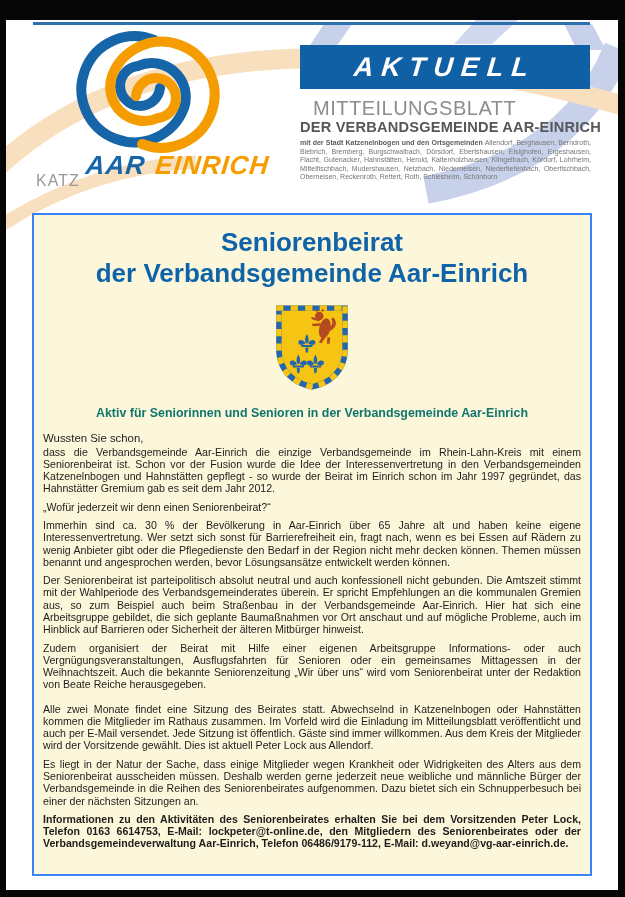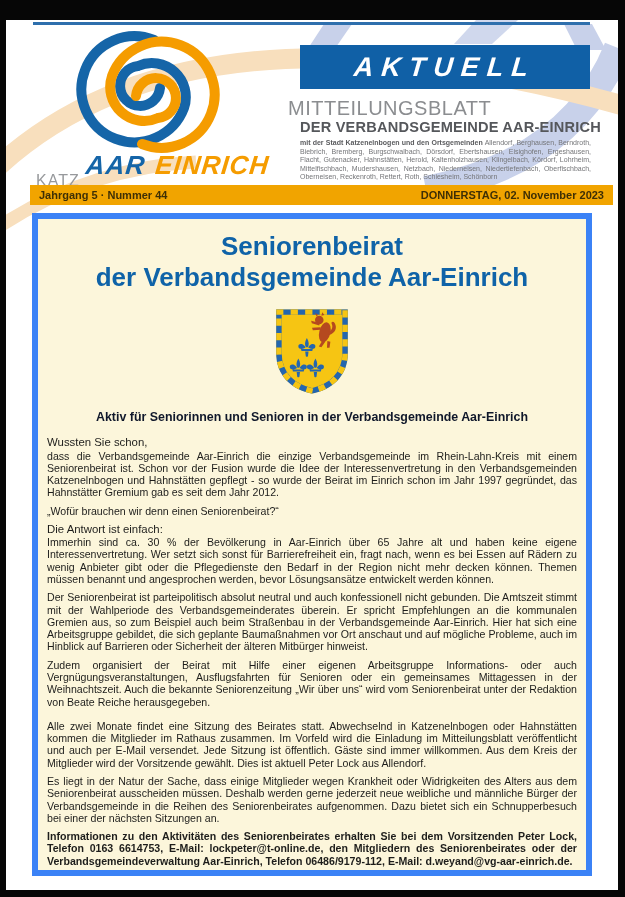--- a/index.html
+++ b/index.html
@@ -18,35 +18,35 @@
                transform:skewX(-6deg); }
   .logo-text .w1 { color:#1565a8; margin-right:10px; }
   .logo-text .w2 { color:#f59c00; }
   .katz { position:absolute; left:30px; top:152px; z-index:2; font-size:16px; letter-spacing:1px; color:#97999c; }
 
   .banner { position:absolute; left:294px; top:25px; width:290px; height:44px; background:#1060a6;
             z-index:2; display:flex; align-items:center; justify-content:center; }
   .banner span { color:#ffffff; font-size:27px; font-weight:bold; font-style:italic;
                  letter-spacing:8px; transform:skewX(-5deg); }
 
-  .masthead1 { position:absolute; left:282px; top:77px; z-index:2; font-size:20px; color:#8b8d90; letter-spacing:0.5px; }
+  .masthead1 { position:absolute; left:307px; top:77px; z-index:2; font-size:20px; color:#8b8d90; letter-spacing:0.5px; }
   .masthead2 { position:absolute; left:294px; top:99px; z-index:2; font-size:14.6px; font-weight:bold; color:#55575b; letter-spacing:0.2px; }
   .munis { position:absolute; left:294px; top:119px; width:291px; z-index:2;
            font-size:7px; line-height:1.22; text-align:justify; color:#747578; }
   .munis b { color:#5a5b5e; }
 
   .issuebar { position:absolute; left:24px; top:165px; width:583px; height:20px; background:#f1a400;
               z-index:2; display:flex; align-items:center; justify-content:space-between; padding:0 9px; }
   .issuebar span { font-size:11px; font-weight:bold; color:#3e2f05; }
 
   .article { position:absolute; left:26px; top:193px; width:560px; height:663px; z-index:2;
-             background:#fcf6db; border:6px solid #3b82f6; padding:8px 9px 6px 9px; overflow:hidden; }
+             background:#fcf6db; border:2px solid #3b82f6; padding:8px 9px 6px 9px; overflow:hidden; }
   .title { text-align:center; color:#0f63a8; font-weight:bold; font-size:26px; line-height:1.18; margin-top:4px; }
   .coat { display:block; margin:13px auto 6px auto; }
-  .sub { text-align:center; font-weight:bold; font-size:12.4px; color:#0f172a; margin-top:11px; }
+  .sub { text-align:center; font-weight:bold; font-size:12.4px; color:#0f766e; margin-top:11px; }
   .body-copy { margin-top:12px; }
   .sec { font-size:10.6px; line-height:1.16; text-align:justify; color:#1d1d1b; margin-top:6px; }
   .sec:first-child { margin-top:0; }
   .sec.tight { margin-top:12px; }
   .sec .h { font-weight:normal; font-size:11.4px; }
   .sec.bold .t { font-weight:bold; }
   .sec .h:empty { display:none; }
 </style>
 </head>
 <body>
@@ -76,24 +76,20 @@
     </div>
     <div class="katz">KATZ</div>
 
     <div class="banner">
       <span>AKTUELL</span>
     </div>
     <div class="masthead1">MITTEILUNGSBLATT</div>
     <div class="masthead2">DER VERBANDSGEMEINDE AAR-EINRICH</div>
     <p class="munis"><b>mit der Stadt Katzenelnbogen und den Ortsgemeinden</b> <span>Allendorf, Berghausen, Berndroth, Biebrich, Bremberg, Burgschwalbach, Dörsdorf, Ebertshausen, Eisighofen, Ergeshausen, Flacht, Gutenacker, Hahnstätten, Herold, Kaltenholzhausen, Klingelbach, Kördorf, Lohrheim, Mittelfischbach, Mudershausen, Netzbach, Niederneisen, Niedertiefenbach, Oberfischbach, Oberneisen, Reckenroth, Rettert, Roth, Schiesheim, Schönborn</span></p>
 
-    <div class="issuebar">
-      <span>Jahrgang 5 · Nummer 44</span>
-      <span>DONNERSTAG, 02. November 2023</span>
-    </div>
 
     <div class="article">
       <div class="title">
         <div>Seniorenbeirat</div>
         <div>der Verbandsgemeinde Aar-Einrich</div>
       </div>
 
       <svg class="coat" width="86" height="94" viewBox="0 0 100 110">
         <defs>
           <clipPath id="shieldClip">
@@ -129,24 +125,23 @@
       </svg>
 
       <div class="sub">Aktiv für Seniorinnen und Senioren in der Verbandsgemeinde Aar-Einrich</div>
 
       <div class="body-copy">
         <div class="sec">
           <span class="h" style="display:block">Wussten Sie schon,</span>
           <span class="t">dass die Verbandsgemeinde Aar-Einrich die einzige Verbandsgemeinde im Rhein-Lahn-Kreis mit einem Seniorenbeirat ist. Schon vor der Fusion wurde die Idee der Interessenvertretung in den Verbandsgemeinden Katzenelnbogen und Hahnstätten gepflegt - so wurde der Beirat im Einrich schon im Jahr 1997 gegründet, das Hahnstätter Gremium gab es seit dem Jahr 2012.</span>
         </div>
         <div class="sec">
-          <span class="t">„Wofür brauchen wir denn einen Seniorenbeirat?“</span>
+          <span class="t">„Wofür jederzeit wir denn einen Seniorenbeirat?“</span>
         </div>
         <div class="sec">
-          <span class="h" style="display:block">Die Antwort ist einfach:</span>
           <span class="t">Immerhin sind ca. 30 % der Bevölkerung in Aar-Einrich über 65 Jahre alt und haben keine eigene Interessenvertretung. Wer setzt sich sonst für Barrierefreiheit ein, fragt nach, wenn es bei Essen auf Rädern zu wenig Anbieter gibt oder die Pflegedienste den Bedarf in der Region nicht mehr decken können. Themen müssen benannt und angesprochen werden, bevor Lösungsansätze entwickelt werden können.</span>
         </div>
         <div class="sec">
           <span class="t">Der Seniorenbeirat ist parteipolitisch absolut neutral und auch konfessionell nicht gebunden. Die Amtszeit stimmt mit der Wahlperiode des Verbandsgemeinderates überein. Er spricht Empfehlungen an die kommunalen Gremien aus, so zum Beispiel auch beim Straßenbau in der Verbandsgemeinde Aar-Einrich. Hier hat sich eine Arbeitsgruppe gebildet, die sich geplante Baumaßnahmen vor Ort anschaut und auf mögliche Probleme, auch im Hinblick auf Barrieren oder Sicherheit der älteren Mitbürger hinweist.</span>
         </div>
         <div class="sec">
           <span class="t">Zudem organisiert der Beirat mit Hilfe einer eigenen Arbeitsgruppe Informations- oder auch Vergnügungsveranstaltungen, Ausflugsfahrten für Senioren oder ein gemeinsames Mittagessen in der Weihnachtszeit. Auch die bekannte Seniorenzeitung „Wir über uns“ wird vom Seniorenbeirat unter der Redaktion von Beate Reiche herausgegeben.</span>
         </div>
         <div class="sec tight">
           <span class="t">Alle zwei Monate findet eine Sitzung des Beirates statt. Abwechselnd in Katzenelnbogen oder Hahnstätten kommen die Mitglieder im Rathaus zusammen. Im Vorfeld wird die Einladung im Mitteilungsblatt veröffentlicht und auch per E-Mail versendet. Jede Sitzung ist öffentlich. Gäste sind immer willkommen. Aus dem Kreis der Mitglieder wird der Vorsitzende gewählt. Dies ist aktuell Peter Lock aus Allendorf.</span>

